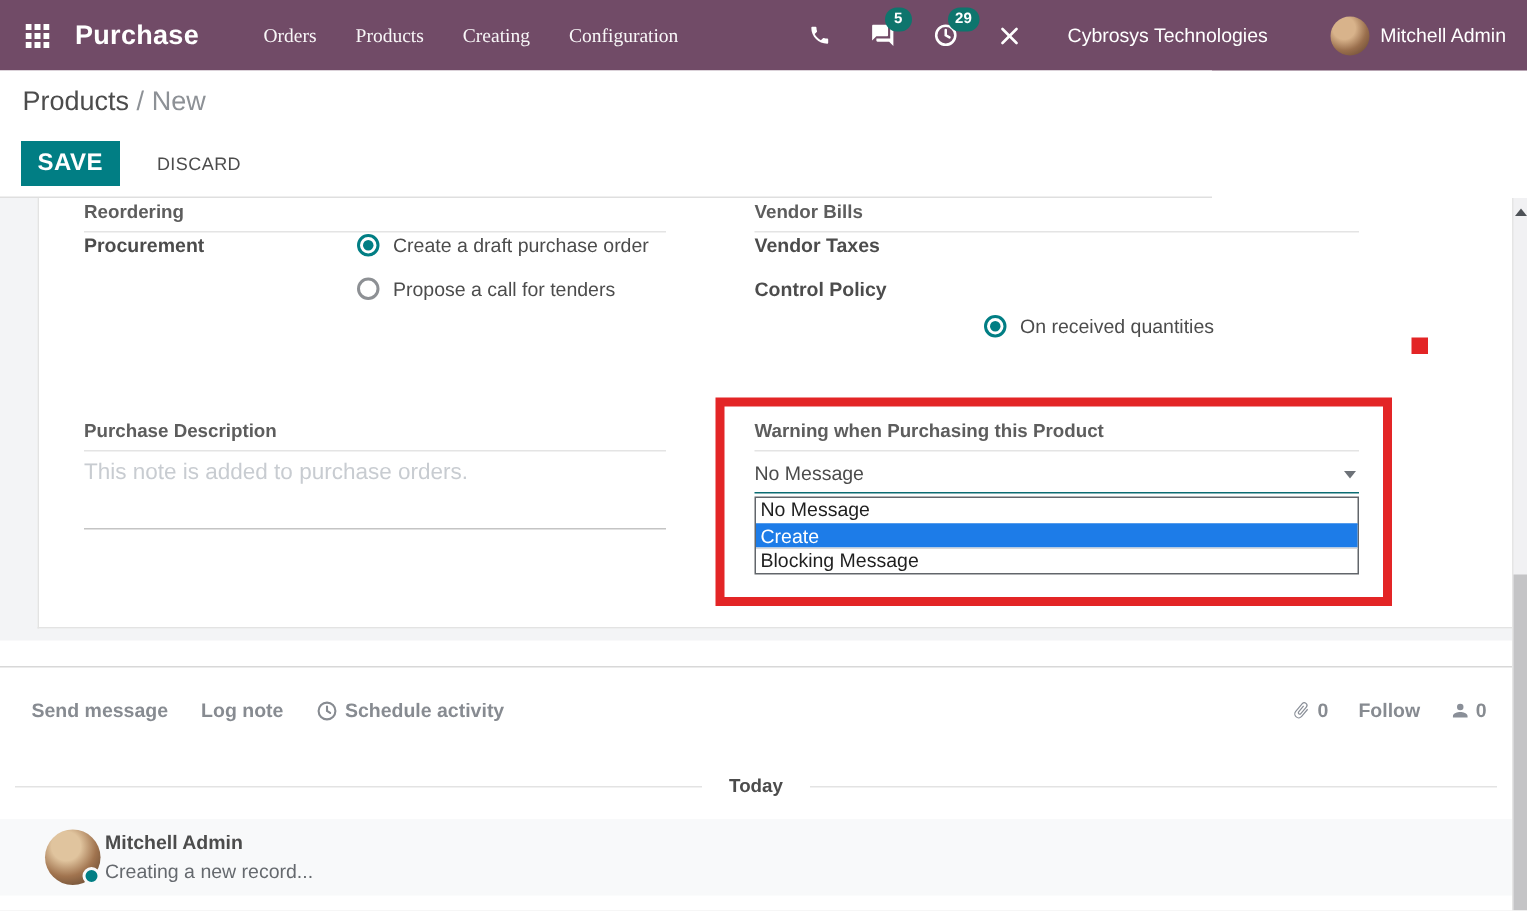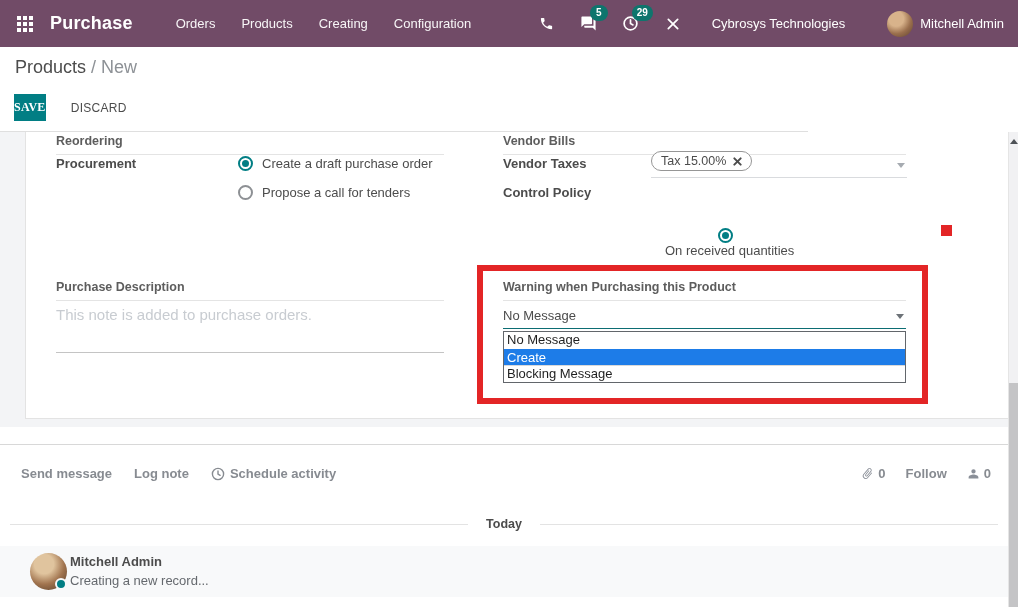--- a/index.html
+++ b/index.html
@@ -10,21 +10,21 @@
     -webkit-font-smoothing:antialiased;
   }
   
   .navbar {
     position:absolute; left:0; top:0; width:1018px; height:47px;
     background:#714b67; display:flex; align-items:center; padding:0 14px;
     color:#fff;
   }
   .apps-btn { width:22px; height:22px; display:flex; align-items:center; justify-content:center; cursor:pointer; }
   .app-name { font-size:18px; font-weight:700; margin-left:14px; letter-spacing:.2px; }
-  .nav-menu { display:flex; align-items:flex-end; margin-left:30px; }
+  .nav-menu { display:flex; align-items:flex-end; margin-left:30px;font-family:Liberation Serif, serif; }
   .nav-item { font-size:13px; padding:6px 13px; color:rgba(255,255,255,.95); cursor:pointer; white-space:nowrap; }
   .nav-right { margin-left:auto; display:flex; align-items:center; }
   .nav-icon-btn { position:relative; width:26px; height:26px; display:flex; align-items:center; justify-content:center; margin-left:16px; cursor:pointer; }
   .nav-badge {
     position:absolute; top:-6px; left:14px; min-width:18px; height:16px;
     background:#0e756d; color:#fff; border-radius:9px; font-size:10px; font-weight:700;
     display:flex; align-items:center; justify-content:center; padding:0 5px;
   }
   .company { font-size:13px; margin-left:26px; white-space:nowrap; }
   .nav-avatar {
@@ -36,22 +36,22 @@
   
   .control-panel {
     position:absolute; left:0; top:47px; width:808px; height:85px; background:#fff;
     border-bottom:1px solid #dfdfdf;
   }
   .breadcrumb { position:absolute; left:15px; top:10px; font-size:18px; color:#4c4c4c; }
   .breadcrumb .bc-root { cursor:pointer; }
   .breadcrumb .bc-sep, .breadcrumb .bc-current { color:#8d9196; }
   .btn-row { position:absolute; left:14px; top:47px; display:flex; align-items:center; }
   .btn-save {
-    background:#017e84; color:#fff; border:none; font-size:12px; font-weight:700;
-    padding:6px 0; cursor:pointer; letter-spacing:.3px; font-family:Liberation Serif, serif;
+    background:#017e84; color:#fff; border:none; font-size:16px; font-weight:700;
+    padding:6px 11px; cursor:pointer; letter-spacing:.3px; font-family:Liberation Sans, sans-serif;
   }
   .btn-discard {
     background:none; border:none; color:#4c4c4c; font-size:12px; font-weight:400;
     margin-left:25px; cursor:pointer; letter-spacing:.3px; font-family:inherit;
   }
 
   
   .content { position:absolute; left:0; top:132px; width:1008px; height:295px; background:#f3f4f6; }
   .sheet {
     position:absolute; left:25px; top:0; width:990px; height:287px; background:#fff;
@@ -205,34 +205,22 @@
         <span class="radio"></span>
         <span class="opt-label">Propose a call for tenders</span>
       </div>
 
       <div class="sec-header" style="left:30px; top:148px; width:388px;">Purchase Description</div>
       <div class="desc-placeholder">This note is added to purchase orders.</div>
       <div class="desc-line"></div>
 
       <div class="sec-header" style="left:477px; top:2px; width:403px;">Vendor Bills</div>
       <div class="o-label" style="left:477px; top:24px;">Vendor Taxes</div>
-      <div class="vt-field">
-        <span class="tag-pill">
-          <span>Tax 15.00%</span>
-          <span class="tag-x">
-            <svg width="9" height="9" viewBox="0 0 10 10" stroke="#4c4c4c" stroke-width="2.2" stroke-linecap="round">
-                <path d="M1.5 1.5l7 7"></path>
-                <path d="M8.5 1.5l-7 7"></path>
-              </svg>
-          </span>
-        </span>
-        <span class="caret vt-caret"></span>
-      </div>
       <div class="o-label" style="left:477px; top:53px;">Control Policy</div>
-      <div class="opt-row" style="left:630px; top:96px;flex-direction:column;">
+      <div class="opt-row" style="left:630px; top:76px;">
         <span class="radio checked"></span>
         <span class="opt-label">On received quantities</span>
       </div>
 
       <div class="sec-header" style="left:477px; top:148px; width:403px;">Warning when Purchasing this Product</div>
       <div class="warn-select">
         <span class="value">No Message</span>
         <span class="caret"></span>
       </div>
       <div class="warn-list">

